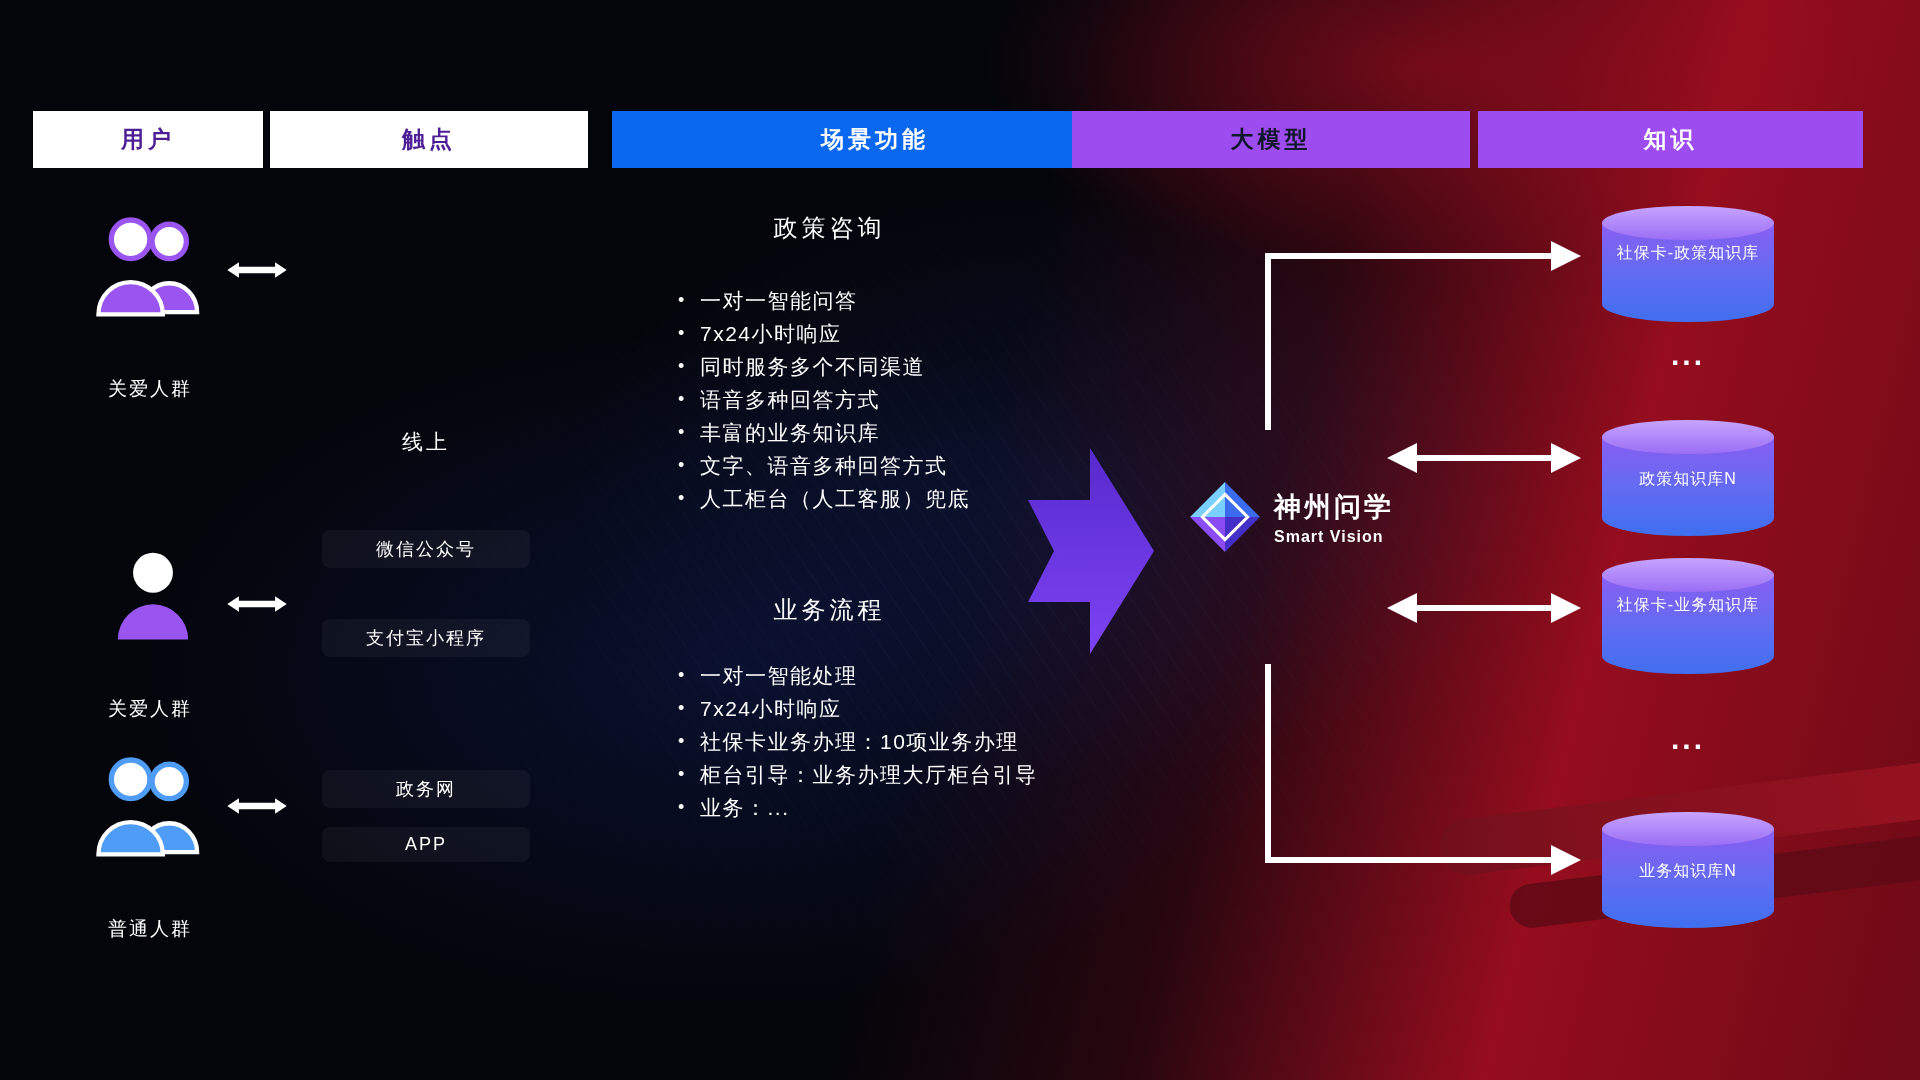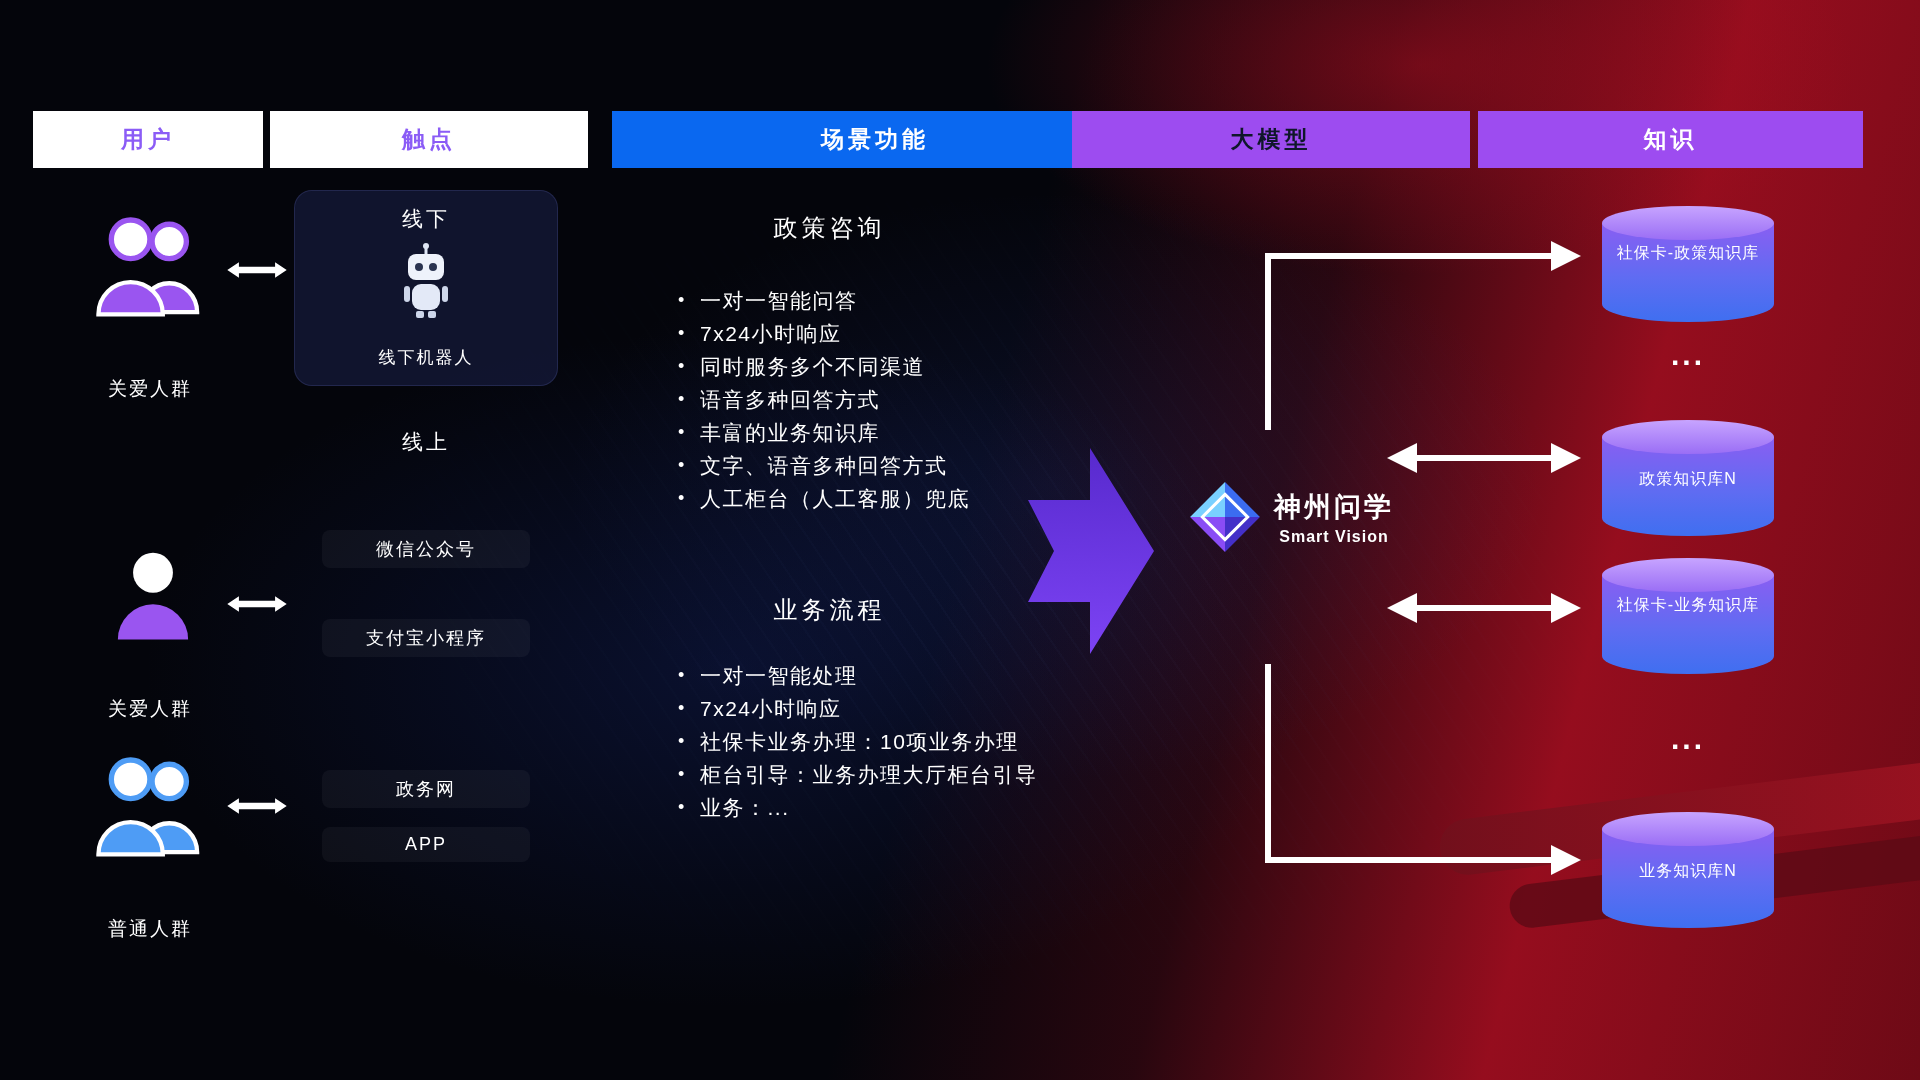--- a/index.html
+++ b/index.html
@@ -34,21 +34,21 @@
   }
   .swoosh1 { position:absolute; left:1438px; top:788px; width:560px; height:56px; z-index:1;
     background:linear-gradient(90deg,#70101c,#a31322); border-radius:60px; transform:rotate(-7deg); opacity:.85; }
   .swoosh2 { position:absolute; left:1508px; top:856px; width:500px; height:44px; z-index:1;
     background:#5c0a15; border-radius:60px; transform:rotate(-7deg); opacity:.8; }
 
   
   .hdr { position:absolute; top:111px; height:57px; z-index:4;
     display:flex; align-items:center; justify-content:center;
     font-size:23px; font-weight:bold; letter-spacing:4px; }
-  .hdr.white { background:#ffffff; color:#8b5cf6; }
+  .hdr.white { background:#ffffff; color:#4c1d95; }
   .hdr.blue  { background:#0a68f0; color:#ffffff; }
   .hdr.purple{ background:#9d4cf0; }
   .hdr.purple.darktext { color:#0f172a; }
   .hdr.purple.whitetext{ color:#ffffff; }
   .h1 { left:33px;   width:230px; }
   .h2 { left:270px;  width:318px; }
   .h3 { left:612px;  width:526px; }
   .h4 { left:1072px; width:398px; }
   .h5 { left:1478px; width:385px; }
 
@@ -84,21 +84,21 @@
   .scn-list li::before { content:"•"; position:absolute; left:2px; top:0; font-size:18px; }
 
   
   .big-arrow { position:absolute; left:1028px; top:430px; width:126px; height:242px; z-index:2; }
 
   
   .logo-wrap { position:absolute; left:1188px; top:480px; z-index:4; display:flex; align-items:center; }
   .logo-icon { width:74px; height:74px; }
   .logo-text { margin-left:12px; }
   .logo-name { font-size:27px; font-weight:bold; letter-spacing:3px; }
-  .logo-sub  { font-size:16px; font-weight:bold; letter-spacing:1px; margin-top:3px;text-align:center; }
+  .logo-sub  { font-size:16px; font-weight:bold; letter-spacing:1px; margin-top:3px; }
 
   
   .cyl { position:absolute; left:1602px; width:172px; height:116px; z-index:3; }
   .cyl-top { position:absolute; top:0; left:0; width:172px; height:34px; border-radius:50%;
     background:linear-gradient(180deg,#c7a4ff,#9a6ef5); z-index:2; }
   .cyl-body { position:absolute; top:17px; left:0; width:172px; height:99px;
     background:linear-gradient(180deg,#8a5ef2 0%,#5f6cf2 55%,#3f6ff0 100%);
     border-radius:0 0 86px 86px / 0 0 18px 18px; }
   .cyl-label { position:absolute; top:36px; left:8px; width:156px; z-index:3;
     text-align:center; font-size:16px; letter-spacing:1px; line-height:22px; color:#fff; }
@@ -177,38 +177,20 @@
     <circle cx="72" cy="26" r="16" fill="#fff" stroke="#4e9cf5" stroke-width="5"></circle>
     <path d="M46 92 a26 27 0 0 1 52 0 z" fill="#4e9cf5" stroke="#fff" stroke-width="4"></path>
     <circle cx="36" cy="24" r="18" fill="#fff" stroke="#4e9cf5" stroke-width="5"></circle>
     <path d="M6 94 a30 30 0 0 1 60 0 z" fill="#4e9cf5" stroke="#fff" stroke-width="4"></path>
   </svg>
   <div class="user-label" style="left:60px; top:872px;">普通人群</div>
   <svg class="dbl-arrow" style="left:226px; top:794px;" viewBox="0 0 96 32">
     <path d="M20 4 L2 16 L20 28 V21 H76 V28 L94 16 L76 4 V11 H20 Z" fill="#fff"></path>
   </svg>
 
-  <div class="offline-box">
-    <div class="offline-title">线下</div>
-    <div class="robot-wrap">
-      <svg width="60" height="82" viewBox="0 0 60 80">
-        <circle cx="30" cy="6" r="3" fill="#dfe6f5"></circle>
-        <rect x="28.5" y="8" width="3" height="6" fill="#dfe6f5"></rect>
-        <rect x="12" y="14" width="36" height="26" rx="8" fill="#eef2fb"></rect>
-        <circle cx="23" cy="27" r="4" fill="#2a3350"></circle>
-        <circle cx="37" cy="27" r="4" fill="#2a3350"></circle>
-        <rect x="16" y="44" width="28" height="26" rx="9" fill="#e3e9f7"></rect>
-        <rect x="8" y="46" width="6" height="16" rx="3" fill="#cdd6ea"></rect>
-        <rect x="46" y="46" width="6" height="16" rx="3" fill="#cdd6ea"></rect>
-        <rect x="20" y="71" width="8" height="7" rx="2" fill="#cdd6ea"></rect>
-        <rect x="32" y="71" width="8" height="7" rx="2" fill="#cdd6ea"></rect>
-      </svg>
-    </div>
-    <div class="offline-sub">线下机器人</div>
-  </div>
 
   <div class="online-title">线上</div>
 
   <div class="tp-item tp-0">微信公众号</div>
   <div class="tp-item tp-1">支付宝小程序</div>
   <div class="tp-item tp-2">政务网</div>
   <div class="tp-item tp-3">APP</div>
 
   <div class="scn-title t0">政策咨询</div>
   <ul class="scn-list l0">

